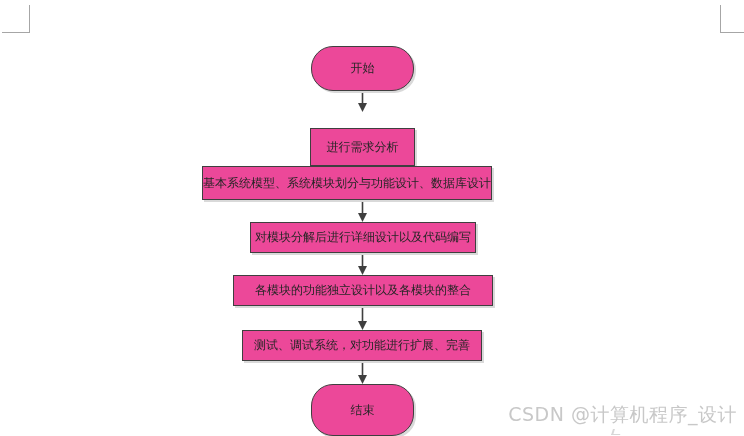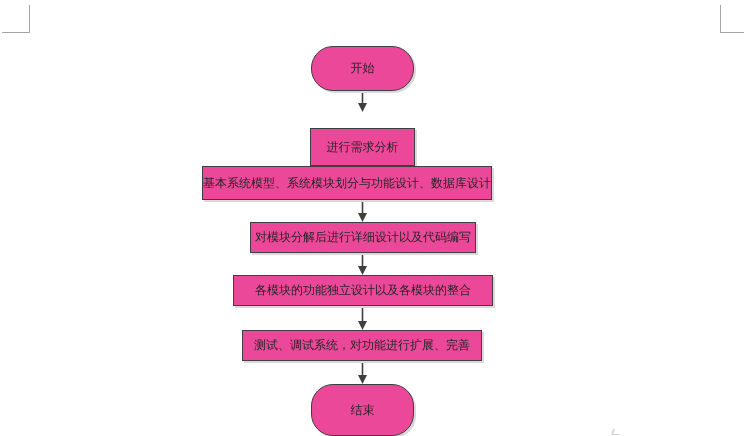--- a/index.html
+++ b/index.html
@@ -139,15 +139,16 @@
   </div>
 
   <div class="node" id="n-module-integration">
     <span>各模块的功能独立设计以及各模块的整合</span>
   </div>
 
   <div class="node terminator" id="n-end">
     <span>结束</span>
   </div>
 
+  <div class="watermark">CSDN @计算机程序_设计</div>
   <div class="watermark-fragment"></div>
 
 </div>
 
 </body></html>

